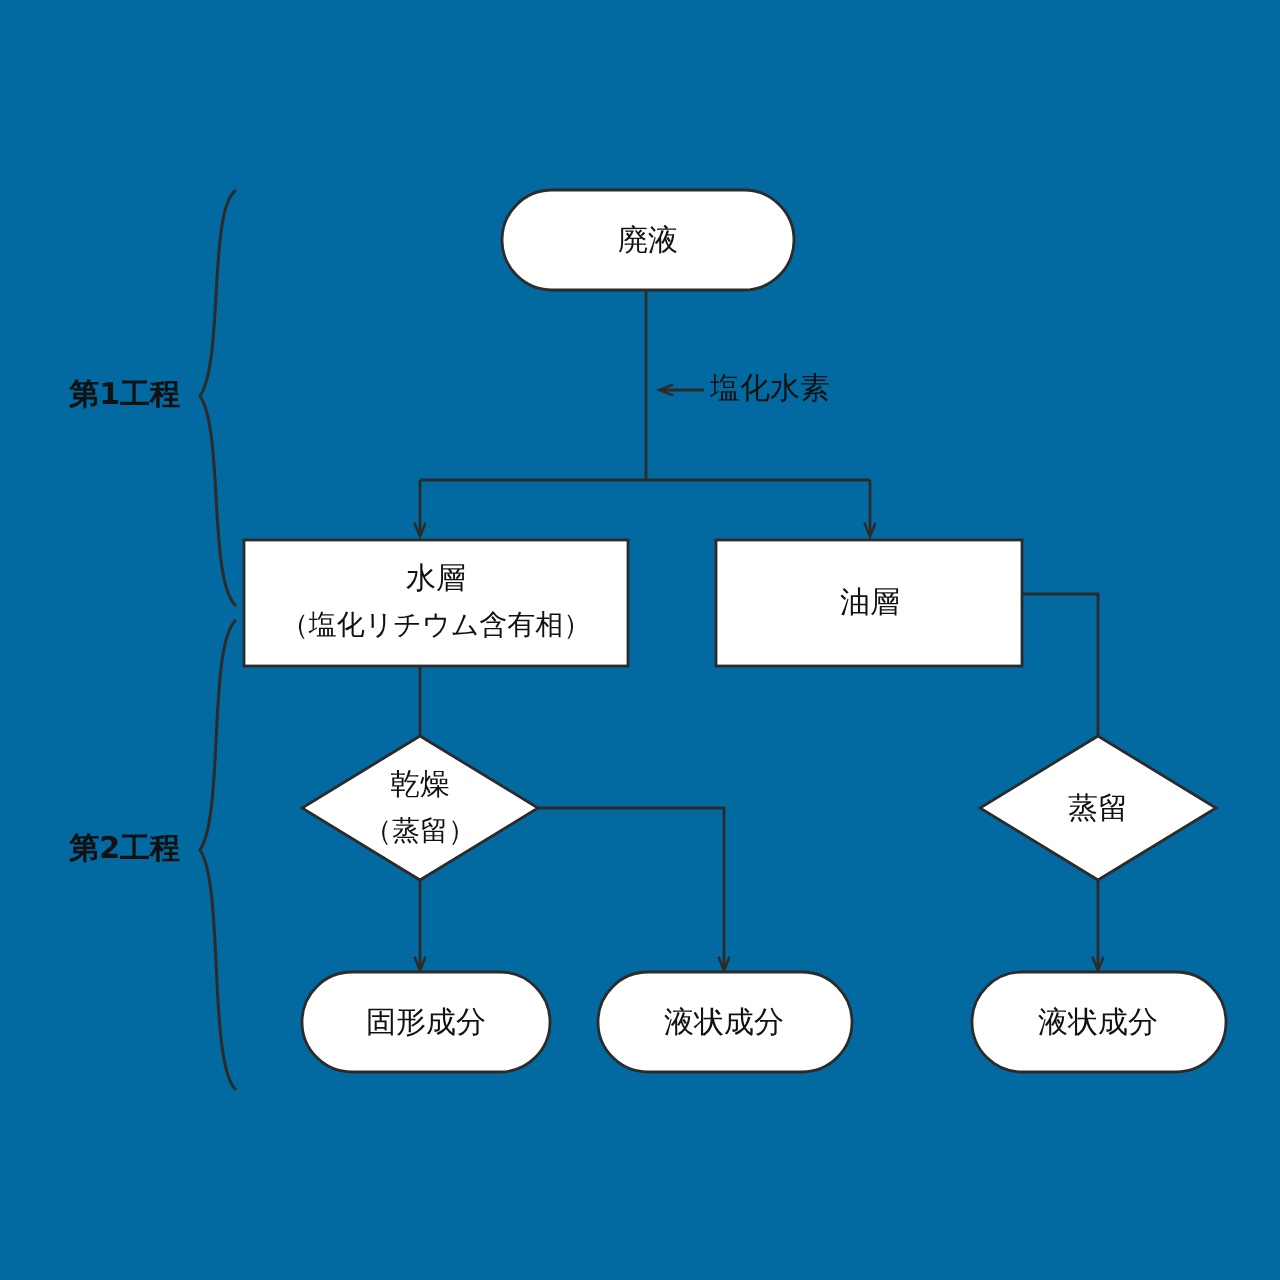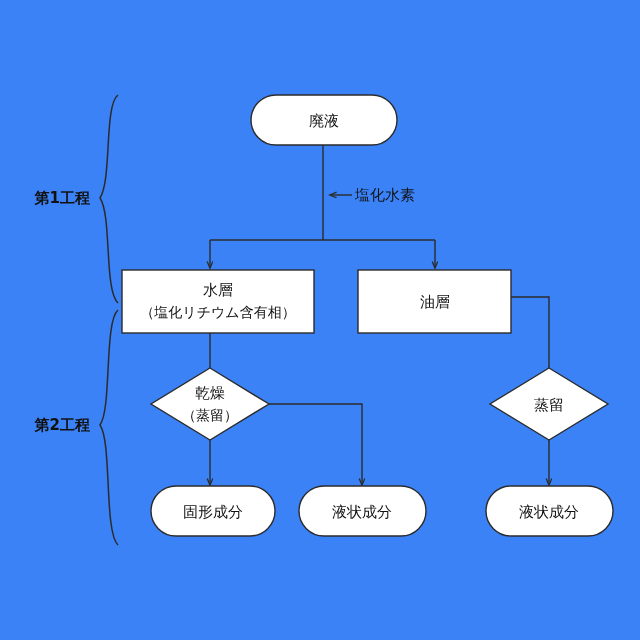--- a/index.html
+++ b/index.html
@@ -4,21 +4,21 @@
 <style>
   html, body {
     margin: 0;
     padding: 0;
     background: #ffffff;
   }
   #canvas {
     position: relative;
     width: 640px;
     height: 640px;
-    background: #3b82f6;
+    background: #0369a1;
     overflow: hidden;
     font-family: "DejaVu Sans", "Liberation Sans", sans-serif;
   }
   svg.layer {
     position: absolute;
     top: 0;
     left: 0;
     width: 640px;
     height: 640px;
   }

